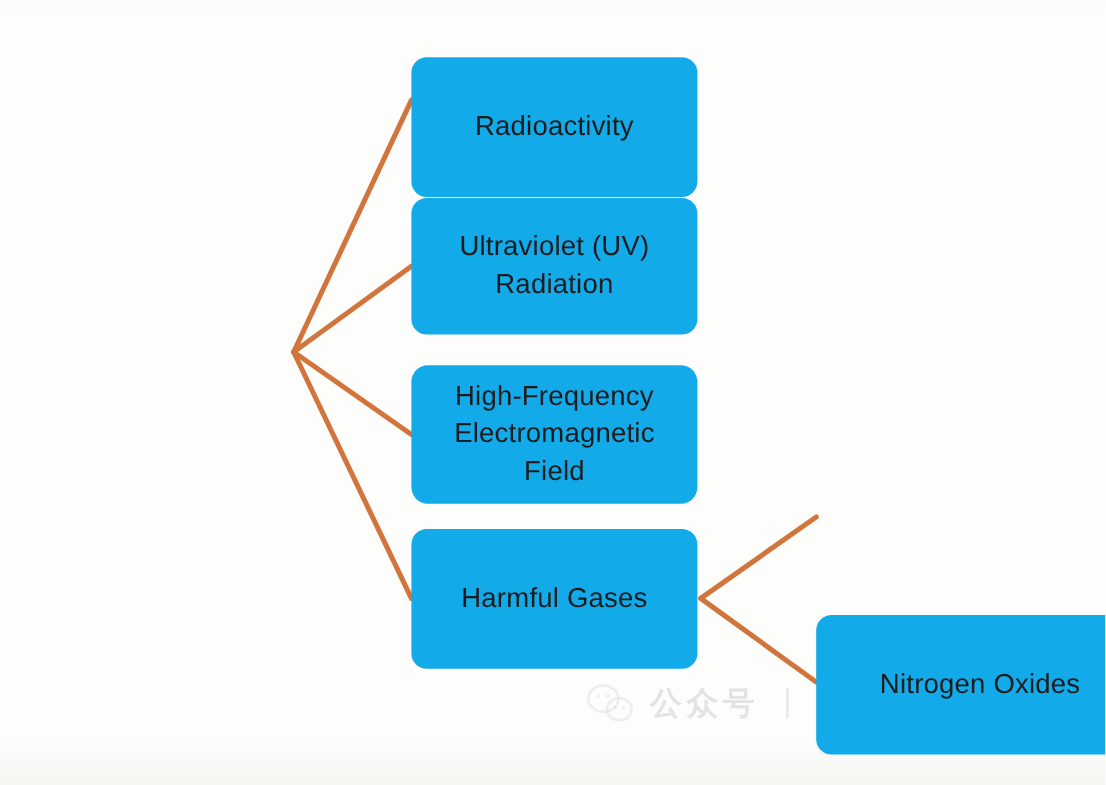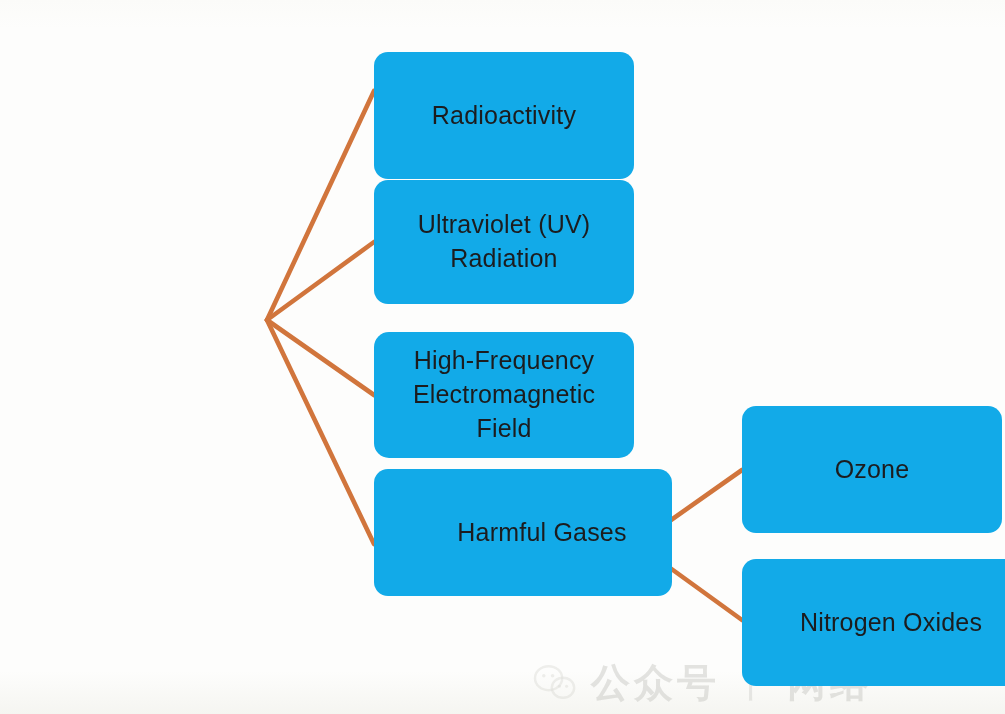--- a/index.html
+++ b/index.html
@@ -37,38 +37,38 @@
     letter-spacing: 0.2px;
   }
   .node-label {
     white-space: pre-line;
     padding: 4px 10px;
   }
   .node-root        { left: 8px;   top: 256px; width: 257px; height: 126px; }
   .node-radio       { left: 374px; top: 28px;  width: 260px; height: 127px; margin-top: 24px; }
   .node-uv          { left: 374px; top: 180px; width: 260px; height: 124px; }
   .node-hf          { left: 374px; top: 332px; width: 260px; height: 126px; border-radius: 15px; }
-  .node-gases       { left: 374px; top: 469px; width: 260px; height: 127px; padding-left: 38px; }
+  .node-gases       { left: 374px; top: 481px; width: 260px; height: 127px; }
   .node-ozone       { left: 742px; top: 406px; width: 260px; height: 127px; }
   .node-nox         { left: 742px; top: 559px; width: 298px; height: 127px; }
   .formula-line { display: block; }
   .formula-line sub {
     font-size: 0.62em;
     line-height: 0;
   }
   .watermark {
     position: absolute;
     left: 531px;
-    top: 656px;
+    top: 620px;
     z-index: 1;
     display: flex;
-    align-items: center;
+    align-items: flex-start;
     gap: 12px;
     color: rgba(196, 196, 190, 0.45);
-    font-size: 39px;
+    font-size: 29px;
     font-weight: bold;
     letter-spacing: 4px;
     user-select: none;
   }
   .watermark .wm-icon { width: 48px; height: 40px; opacity: 0.5; }
   .watermark .wm-sep { font-weight: normal; opacity: 0.8; }
 </style>
 </head>
 <body>
 
@@ -115,23 +115,20 @@
 
   <div class="node node-hf">
     <span class="node-label">High-Frequency
 Electromagnetic Field</span>
   </div>
 
   <div class="node node-gases">
     <span class="node-label">Harmful Gases</span>
   </div>
 
-  <div class="node node-ozone">
-    <span class="node-label">Ozone</span>
-  </div>
 
   <div class="node node-nox">
     <span class="node-label">
       <span class="formula-line">Nitrogen Oxides</span>
     </span>
   </div>
 
 </div>
 
 </body></html>

